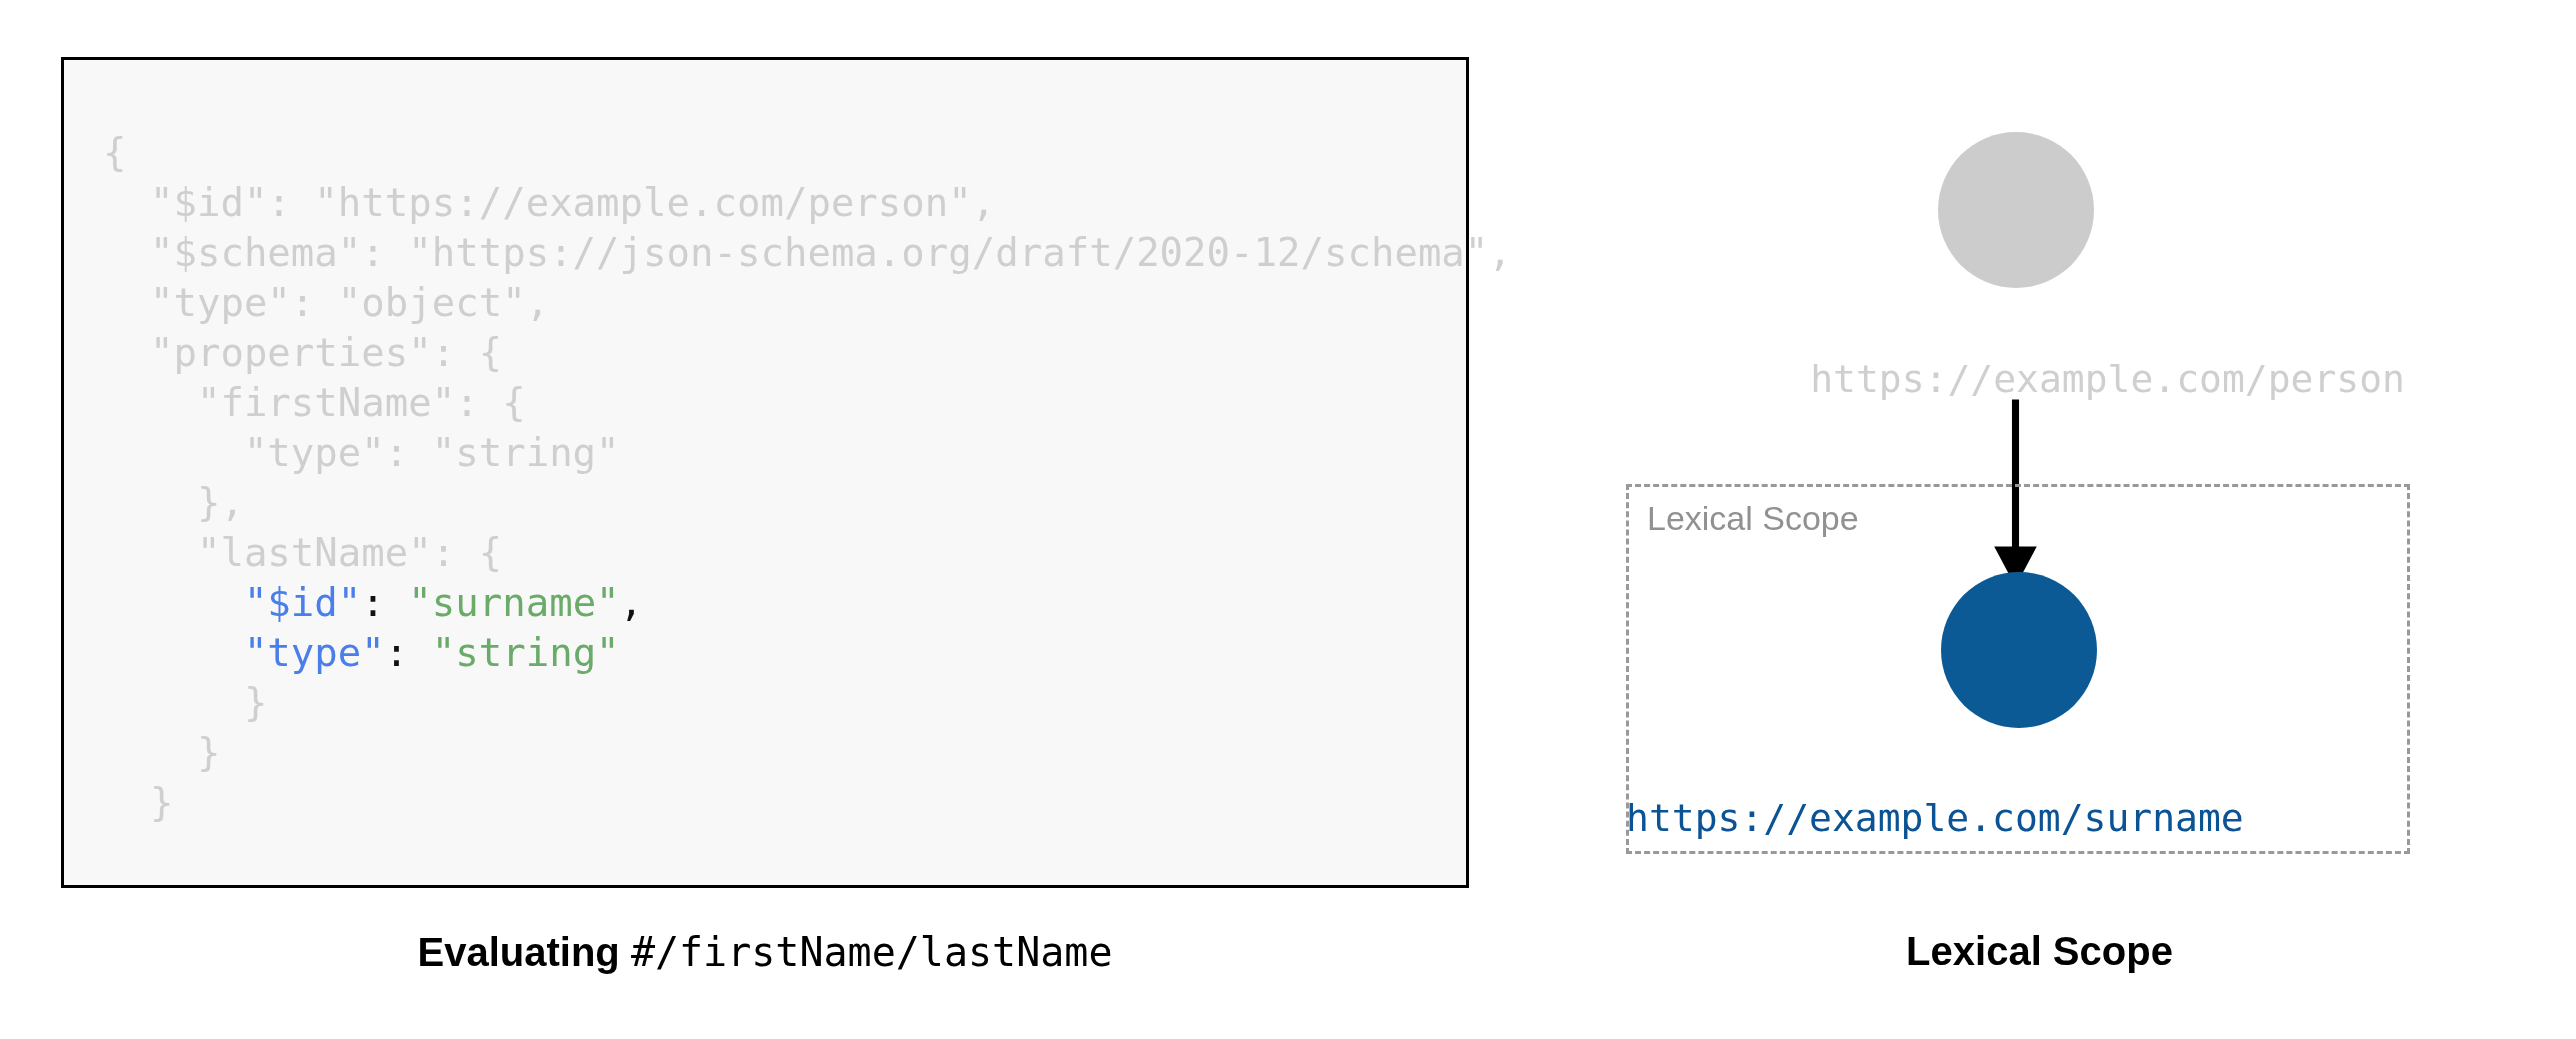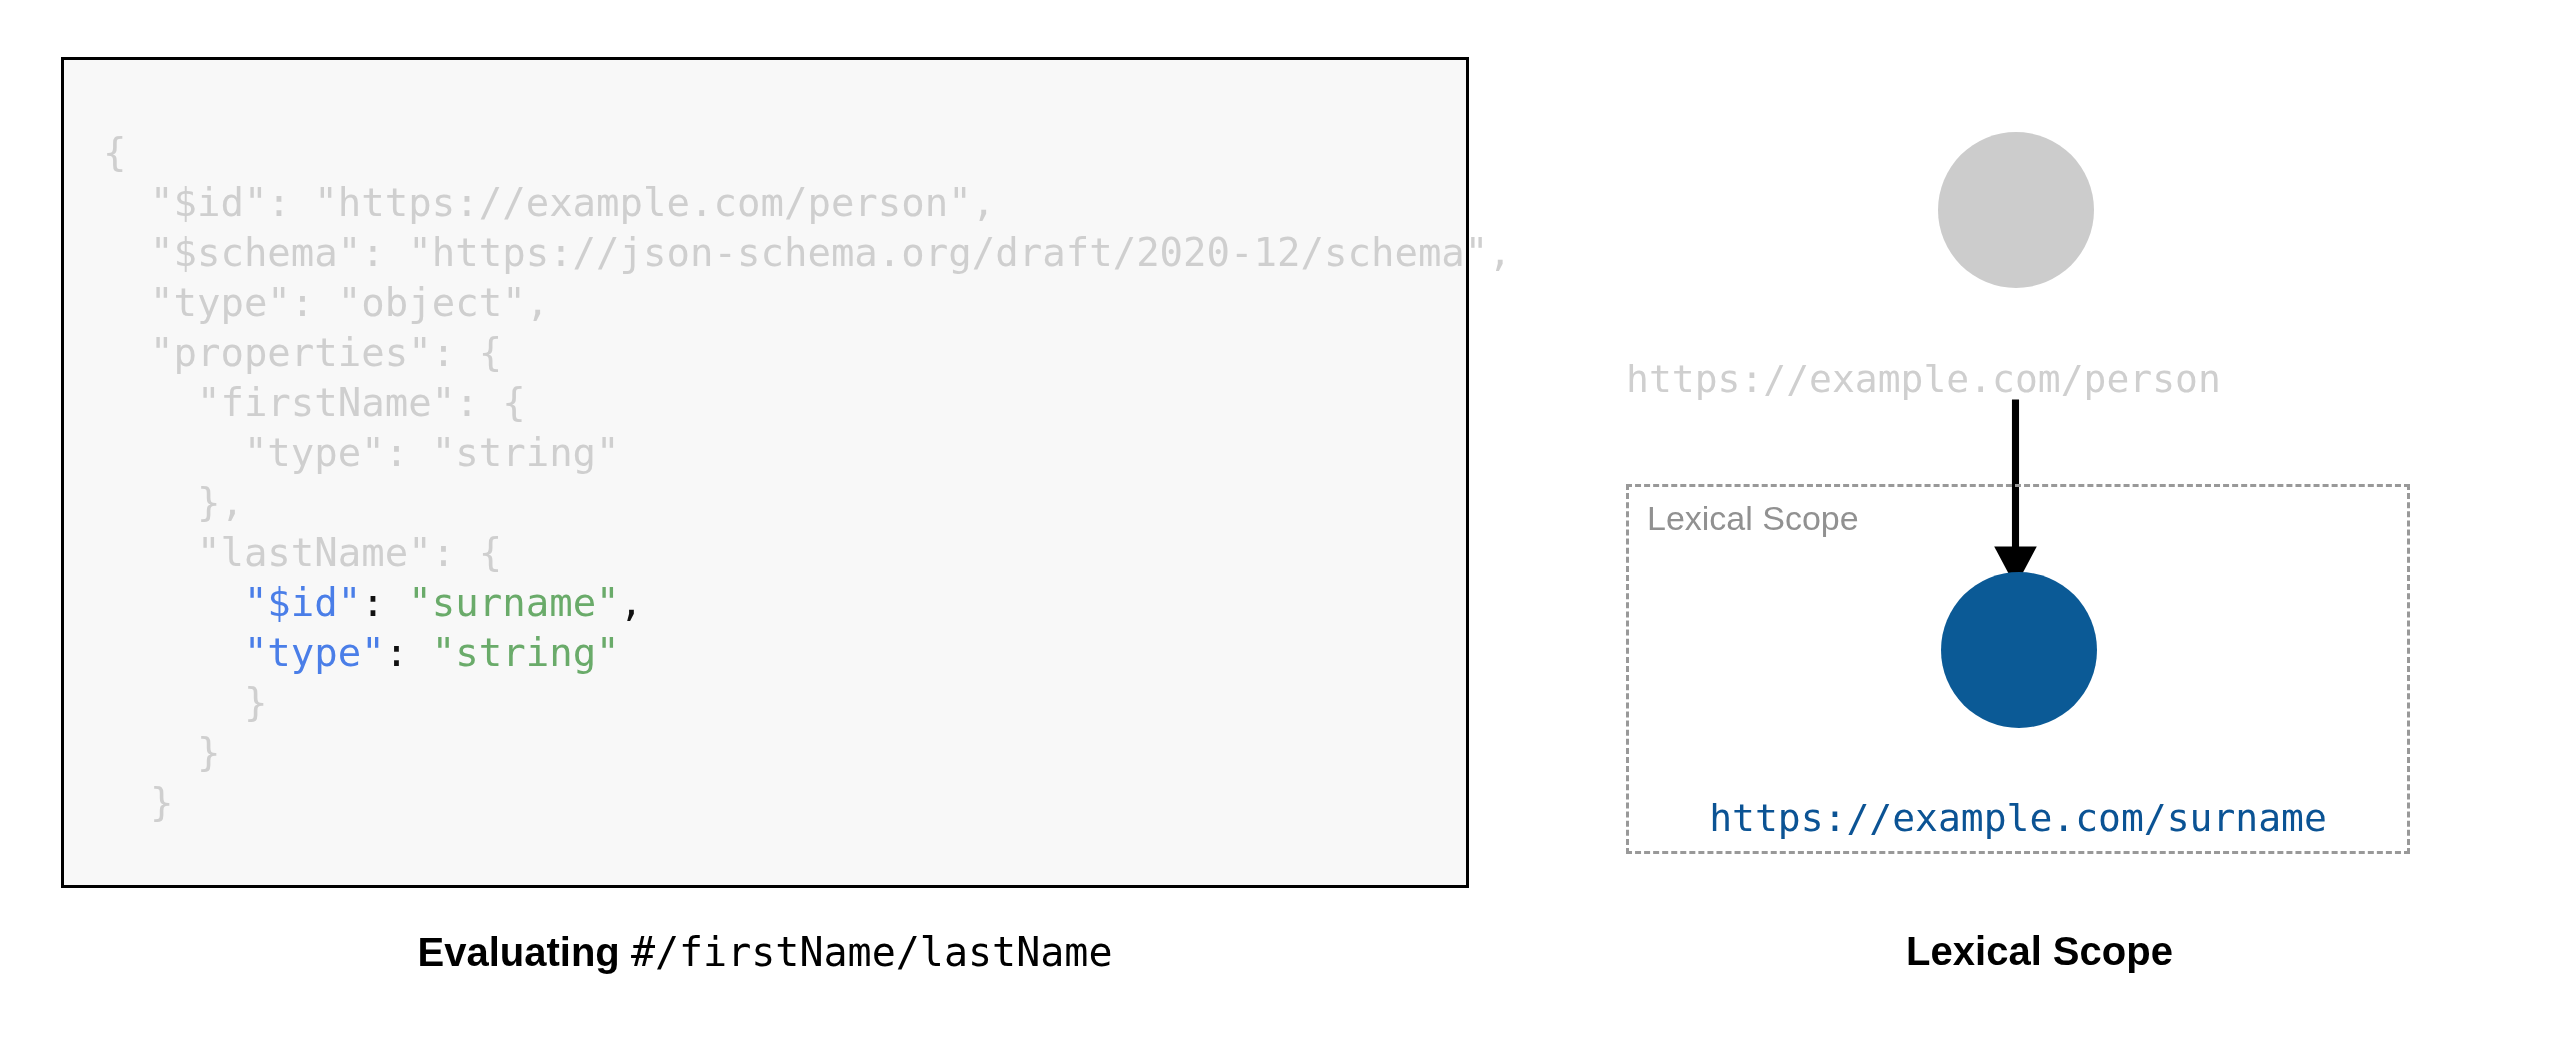--- a/index.html
+++ b/index.html
@@ -81,21 +81,21 @@
     top: 93px;
     width: 156px;
     height: 156px;
     background: #cccccc;
   }
   #outer-node-label {
     position: absolute;
     left: 67px;
     top: 318px;
     width: 779px;
-    text-align: left;
+    text-align: right;
     white-space: nowrap;
     font-family: "DejaVu Sans Mono", "Liberation Mono", monospace;
     font-size: 38px;
     color: #cfcfcf;
   }
 
   #scope-arrow {
     position: absolute;
     left: 421px;
     top: 360px;
@@ -126,21 +126,20 @@
     top: 533px;
     width: 156px;
     height: 156px;
     background: #0b5a96;
   }
   #inner-node-label {
     position: absolute;
     left: 67px;
     top: 757px;
     width: 784px;
-    text-align: center;
     white-space: nowrap;
     font-family: "DejaVu Sans Mono", "Liberation Mono", monospace;
     font-size: 38px;
     color: #0b5394;
   }
 
   #right-caption {
     position: absolute;
     left: 1559px;
     top: 929px;

